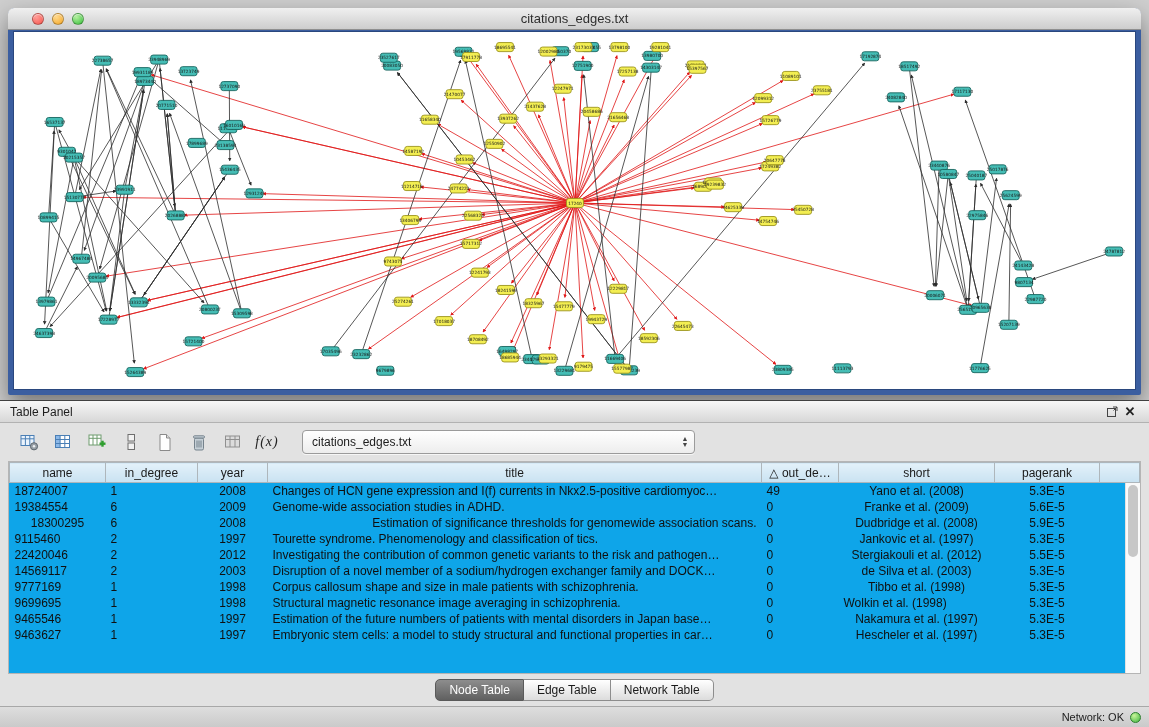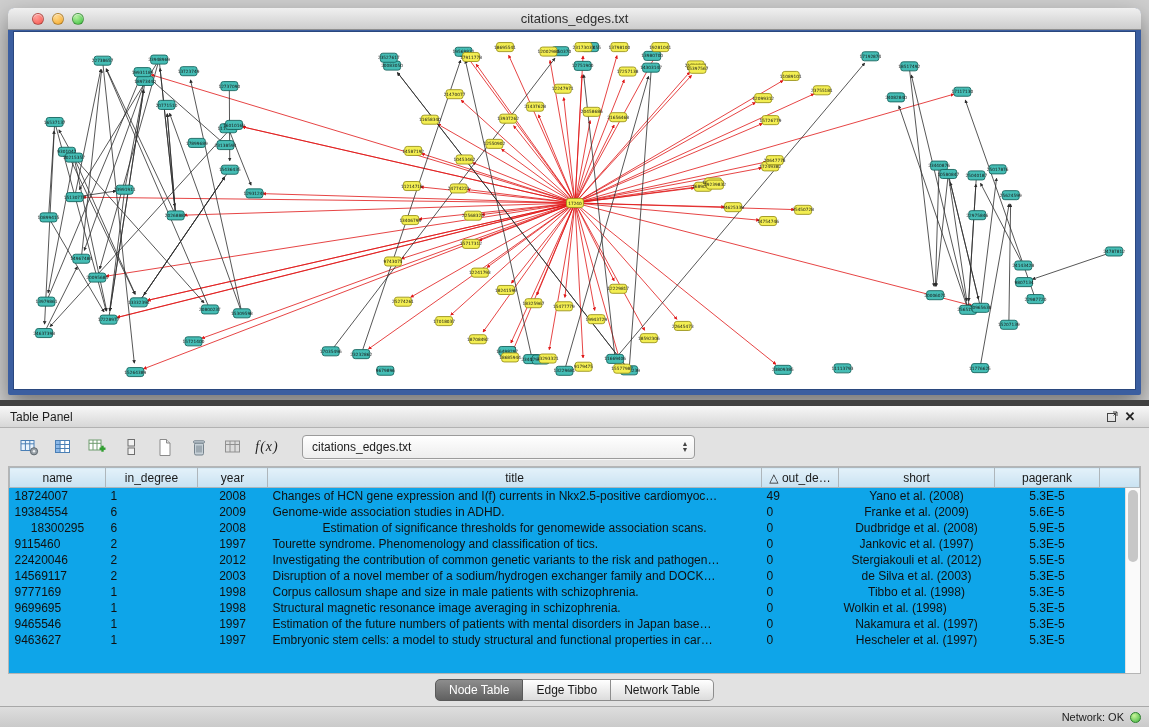--- a/index.html
+++ b/index.html
@@ -12,21 +12,21 @@
   .traffic{position:absolute;left:24px;top:5px;display:flex;gap:8px}
   .tl{width:12px;height:12px;border-radius:50%;border:1px solid rgba(0,0,0,.28);box-shadow:inset 0 1px 1px rgba(255,255,255,.6)}
   .tl.red{background:radial-gradient(circle at 35% 30%,#ff9d98,#f8544b)}
   .tl.yellow{background:radial-gradient(circle at 35% 30%,#ffd98c,#f5a623)}
   .tl.green{background:radial-gradient(circle at 35% 30%,#b5f0a0,#36c03a)}
   .win-title{font-size:13px;color:#2e2e2e}
   .canvas-frame{position:absolute;left:5px;right:5px;top:23px;bottom:5px;background:#ffffff;border:1px solid #2a477e;overflow:hidden}
   .canvas-frame svg{display:block;width:100%;height:100%}
 
   
-  .table-panel{position:absolute;left:0;top:400px;width:1149px;height:306px;background:#e2e2e2;border-top:6px solid #404040;display:flex;flex-direction:column}
+  .table-panel{position:absolute;left:0;top:400px;width:1149px;height:306px;background:#e2e2e2;border-top:1px solid #404040;display:flex;flex-direction:column}
   .panel-header{height:22px;flex:0 0 22px;background:linear-gradient(#f7f7f7,#d7d7d7);border-bottom:1px solid #b2b2b2;display:flex;align-items:center;padding:0 10px;font-size:12px;color:#1d1d1d}
   .panel-header .spacer{flex:1}
   .ph-icon{display:flex;align-items:center;justify-content:center;width:18px;height:16px;color:#333;cursor:default}
   .ph-close{font-size:13px;font-weight:bold;color:#222}
 
   .panel-toolbar{height:38px;flex:0 0 38px;display:flex;align-items:center;gap:8px;padding:0 0 0 16px}
   .tbtn{width:26px;height:24px;display:flex;align-items:center;justify-content:center;border-radius:3px}
   .fx{font-family:"Liberation Serif",serif;font-style:italic;font-size:14px;color:#222;letter-spacing:1px}
   .combo{margin-left:14px;width:393px;height:24px;background:linear-gradient(#ffffff,#ededed);border:1px solid #9b9b9b;border-radius:4px;display:flex;align-items:center;font-size:12px;color:#1c1c1c;box-shadow:0 1px 0 rgba(255,255,255,.7)}
   .combo .val{flex:1;padding-left:9px;white-space:nowrap;overflow:hidden}
@@ -816,21 +816,21 @@
             <td style="text-align: left;">Genome-wide association studies in ADHD.</td>
             <td style="text-align: left;">0</td>
             <td style="text-align: center;">Franke et al. (2009)</td>
             <td style="text-align: center;">5.6E-5</td>
             <td></td>
           </tr>
           <tr>
             <td style="text-align: center;">18300295</td>
             <td style="text-align: left;">6</td>
             <td style="text-align: center;">2008</td>
-            <td style="text-align: center;">Estimation of significance thresholds for genomewide association scans.</td>
+            <td style="text-align: right;">Estimation of significance thresholds for genomewide association scans.</td>
             <td style="text-align: left;">0</td>
             <td style="text-align: center;">Dudbridge et al. (2008)</td>
             <td style="text-align: center;">5.9E-5</td>
             <td></td>
           </tr>
           <tr>
             <td style="text-align: left;">9115460</td>
             <td style="text-align: left;">2</td>
             <td style="text-align: center;">1997</td>
             <td style="text-align: left;">Tourette syndrome. Phenomenology and classification of tics.</td>
@@ -901,21 +901,21 @@
           </tr>
         </tbody>
     </table>
     <div class="scrollbar">
       <div class="scroll-thumb"></div>
     </div>
   </div>
 
   <div class="tabs-strip">
       <div class="tab active">Node Table</div>
-      <div class="tab">Edge Tibbo</div>
+      <div class="tab">Edge Table</div>
       <div class="tab">Network Table</div>
     </div>
 </div>
 
 <div class="status-bar">
   <span>Network: OK</span>
   <span class="mem-dot"></span>
 </div>
 
 </body></html>

